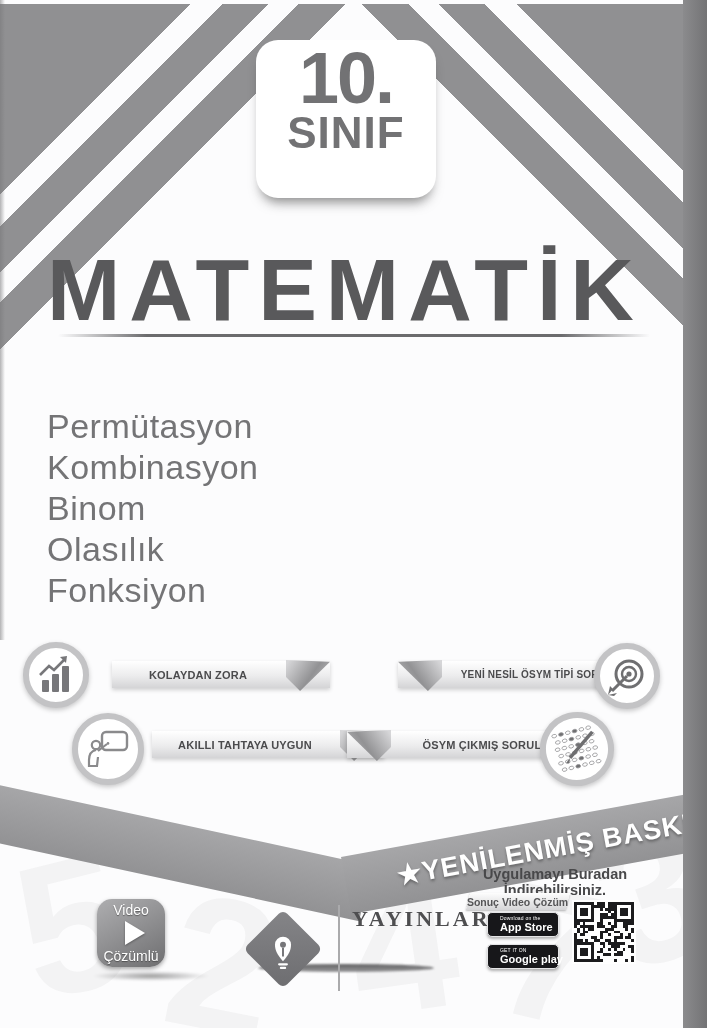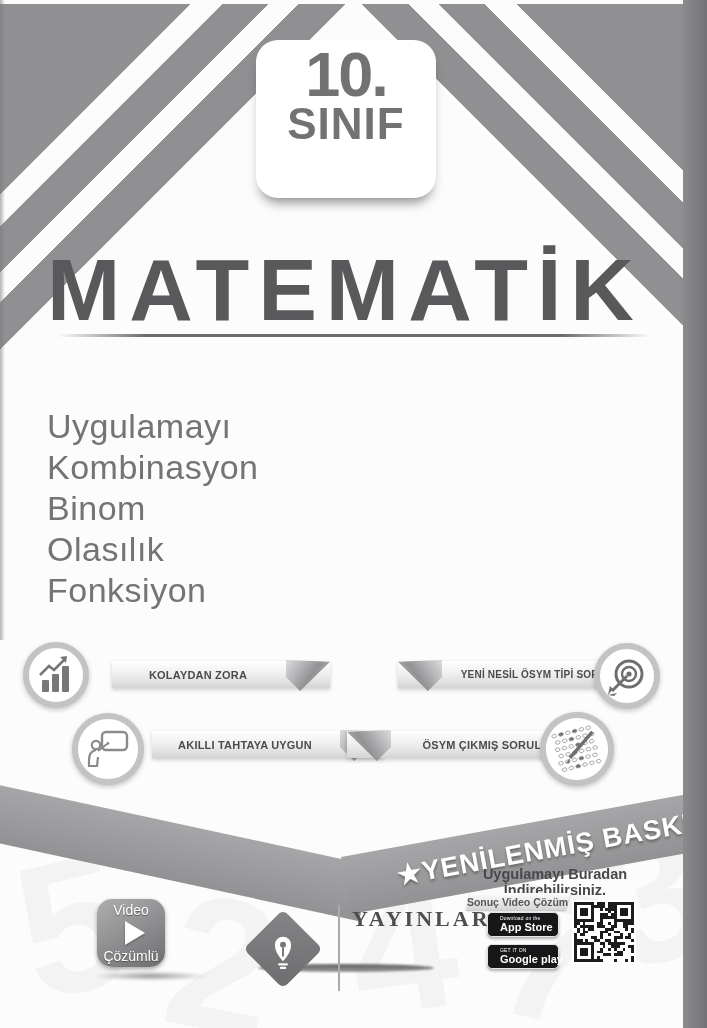--- a/index.html
+++ b/index.html
@@ -15,21 +15,21 @@
   .corner.tr{right:0;
     background:linear-gradient(225deg,#909092 0 135px,#fcfcfd 135px 157px,#909092 157px 190px,#fcfcfd 190px 211px,#909092 211px 244px,transparent 244px);}
   .right-strip{position:absolute;left:683px;top:0;width:24px;height:1028px;
     background:linear-gradient(90deg,#8b8b8d,#737375);z-index:8;}
   .left-line{position:absolute;left:0;top:0;width:5px;height:640px;
     background:linear-gradient(to right,rgba(120,120,122,.55),transparent);z-index:7;}
   
   .grade-box{position:absolute;left:256px;top:40px;width:180px;height:158px;
     background:#fff;border-radius:22px;z-index:3;text-align:center;
     box-shadow:0 9px 12px -5px rgba(40,40,40,.55);}
-  .grade-num{font-size:63px;font-weight:800;color:#727274;line-height:1.02;letter-spacing:-2px;margin-top:2px;}
+  .grade-num{font-size:72px;font-weight:800;color:#727274;line-height:1.02;letter-spacing:-2px;margin-top:2px;}
   .grade-word{font-size:44px;font-weight:800;color:#727274;line-height:1;letter-spacing:1px;margin-top:-4px;}
   
   .main-title{position:absolute;left:0;top:246px;width:690px;text-align:center;
     font-size:88px;font-weight:800;letter-spacing:9px;color:#59595b;line-height:1;white-space:nowrap;}
   .title-rule{position:absolute;left:58px;top:334px;width:592px;height:3px;border-radius:2px;
     background:linear-gradient(90deg,transparent,#6b6b6d 15%,#6b6b6d 85%,transparent);}
   .subtitle{position:absolute;left:0;top:349px;width:690px;text-align:center;
     font-size:23px;color:#6f6f71;letter-spacing:.5px;}
   
   .topics{position:absolute;left:47px;top:406px;margin:0;padding:0;list-style:none;
@@ -116,21 +116,21 @@
 
   <div class="grade-box">
     <div class="grade-num">10.</div>
     <div class="grade-word">SINIF</div>
   </div>
 
   <h1 class="main-title" style="margin:0;">MATEMATİK</h1>
   <div class="title-rule"></div>
 
   <ul class="topics">
-    <li>Uygulamayı</li>
+    <li>Permütasyon</li>
     <li>Kombinasyon</li>
     <li>Binom</li>
     <li>Olasılık</li>
     <li>Fonksiyon</li>
   </ul>
 
   <div class="f-circle" style="left:23px;top:642px;width:66px;height:66px;">
     <svg width="42" height="42" viewBox="0 0 42 42">
       <rect x="7" y="26" width="7" height="12" rx="1" fill="#77777a"></rect>
       <rect x="17" y="20" width="7" height="18" rx="1" fill="#77777a"></rect>

